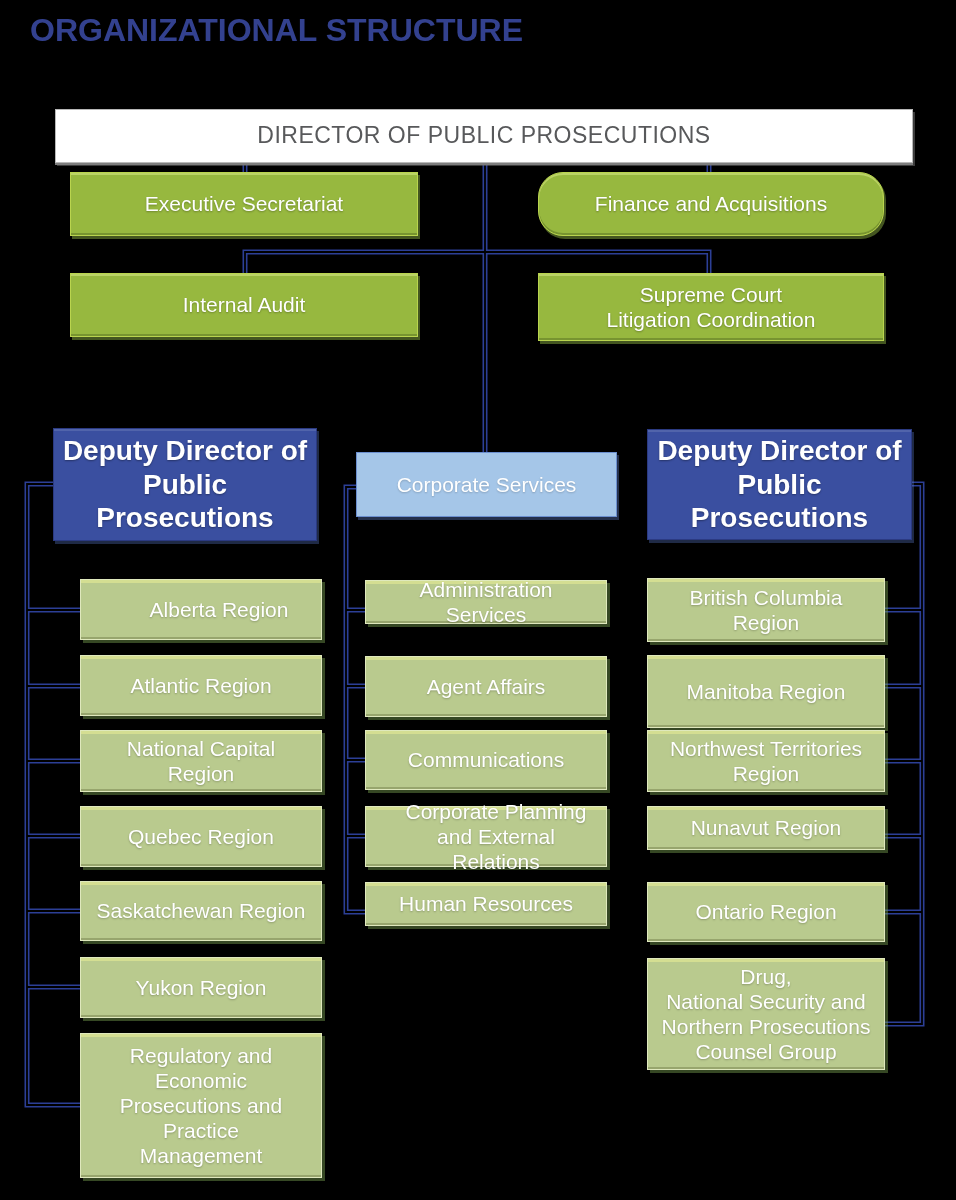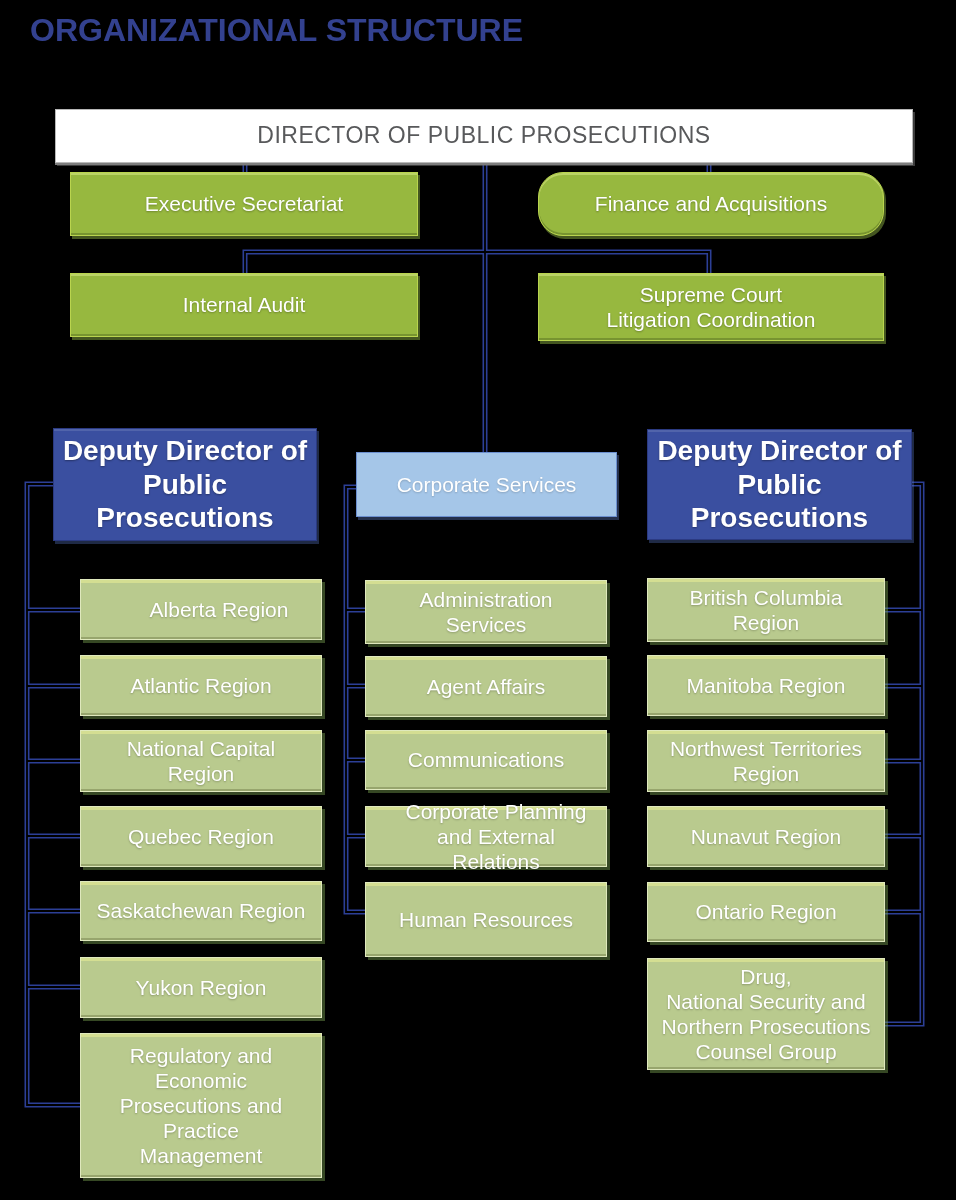--- a/index.html
+++ b/index.html
@@ -115,33 +115,33 @@
 Region</div>
   <div class="node sage" style="left:80px;top:881px;width:242px;height:60px;">Saskatchewan Region</div>
   <div class="node sage" style="left:80px;top:806px;width:242px;height:61px;">Quebec Region</div>
   <div class="node sage" style="left:80px;top:957px;width:242px;height:61px;">Yukon Region</div>
   <div class="node sage" style="left:80px;top:1033px;width:242px;height:145px;">Regulatory and
 Economic
 Prosecutions and
 Practice
 Management</div>
 
-  <div class="node sage" style="left:365px;top:580px;width:242px;height:64px;">Administration
+  <div class="node sage" style="left:365px;top:580px;width:242px;height:44px;">Administration
 Services</div>
   <div class="node sage" style="left:365px;top:656px;width:242px;height:61px;">Agent Affairs</div>
   <div class="node sage" style="left:365px;top:730px;width:242px;height:60px;">Communications</div>
   <div class="node sage" style="left:365px;top:806px;width:242px;height:61px;padding-left:26px;">Corporate Planning
 and External Relations</div>
-  <div class="node sage" style="left:365px;top:882px;width:242px;height:75px;">Human Resources</div>
+  <div class="node sage" style="left:365px;top:882px;width:242px;height:44px;">Human Resources</div>
 
   <div class="node sage" style="left:647px;top:578px;width:238px;height:64px;">British Columbia
 Region</div>
-  <div class="node sage" style="left:647px;top:655px;width:238px;height:61px;">Manitoba Region</div>
+  <div class="node sage" style="left:647px;top:655px;width:238px;height:73px;">Manitoba Region</div>
   <div class="node sage" style="left:647px;top:730px;width:238px;height:62px;">Northwest Territories
 Region</div>
-  <div class="node sage" style="left:647px;top:806px;width:238px;height:61px;">Nunavut Region</div>
+  <div class="node sage" style="left:647px;top:806px;width:238px;height:44px;">Nunavut Region</div>
   <div class="node sage" style="left:647px;top:882px;width:238px;height:60px;">Ontario Region</div>
   <div class="node sage" style="left:647px;top:958px;width:238px;height:112px;">Drug,
 National Security and
 Northern Prosecutions
 Counsel Group</div>
 
 </div>
 
 </body></html>

